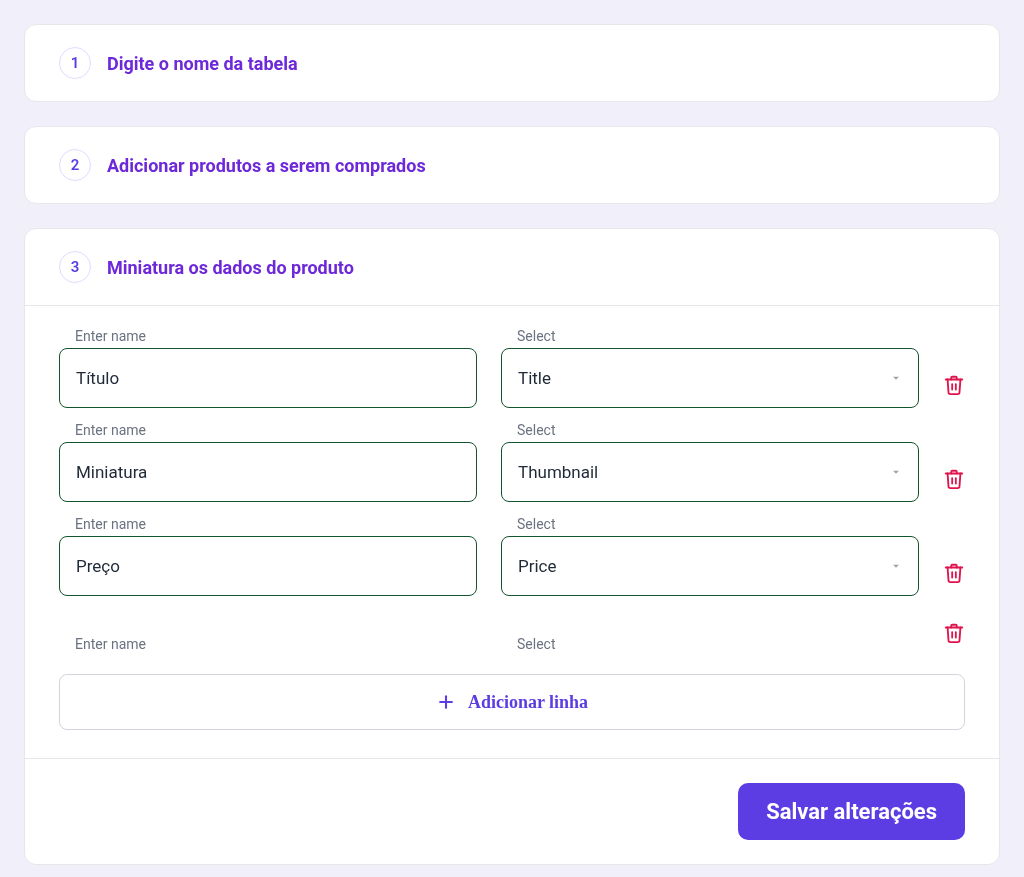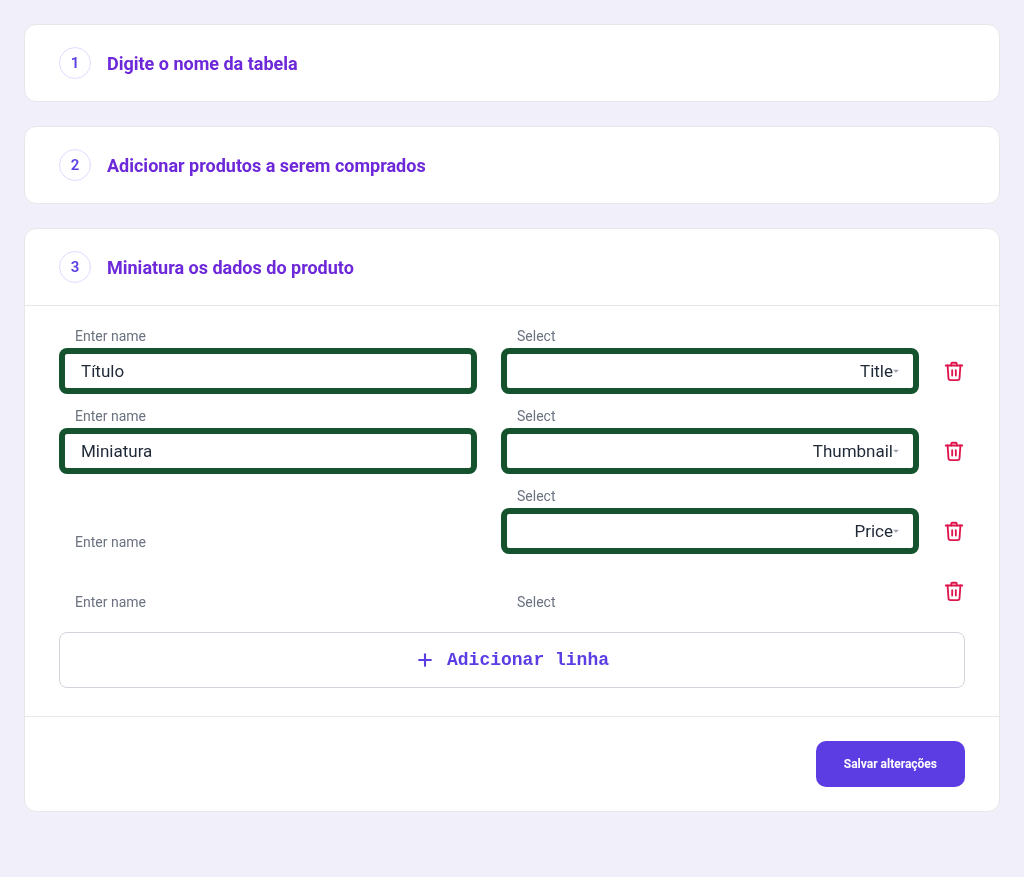--- a/index.html
+++ b/index.html
@@ -56,38 +56,37 @@
       flex: 1;
     }
     .field-label {
       font-size: 14px;
       color: #6b7280;
       margin-bottom: 4px;
       padding-left: 16px;
     }
     .text-input, .select-box {
       width: 100%;
-      height: 46px;
-      border: 6px solid #14532d;
+      height: 60px;
+      border: 1px solid #14532d;
       border-radius: 8px;
       padding: 0 16px;
       font-size: 17px;
       color: #1f2937;
       background: #ffffff;
       font-family: inherit;
     }
     .select-wrap {
       position: relative;
     }
     .select-box {
       appearance: none;
       -webkit-appearance: none;
       cursor: pointer;
       padding-right: 20px;
-      text-align: right;
     }
     .chevron {
       position: absolute;
       right: 16px;
       top: 50%;
       transform: translateY(-50%);
       pointer-events: none;
       color: #9ca3af;
     }
     .chevron svg {
@@ -115,38 +114,38 @@
       background: #ffffff;
       color: #5b3de3;
       font-size: 18px;
       font-weight: 700;
       display: flex;
       align-items: center;
       justify-content: center;
       gap: 12px;
       cursor: pointer;
       margin-top: 18px;
-      font-family: Liberation Mono, monospace;
+      font-family: Liberation Serif, serif;
     }
     .add-row-btn svg {
       display: block;
     }
     .panel-footer {
       border-top: 1px solid #e5e7eb;
       padding: 24px 34px;
       display: flex;
       justify-content: flex-end;
     }
     .save-btn {
       background: #5b3de3;
       color: #ffffff;
       border: none;
       border-radius: 10px;
       padding: 16px 28px;
-      font-size: 12px;
+      font-size: 22px;
       font-weight: 700;
       cursor: pointer;
       font-family: inherit;
     }
     .step3 {
       margin-bottom: 0;
     }
   </style>
 </head>
 <body>
@@ -231,20 +230,21 @@
               <path d="M14 11v6"></path>
               <path d="M9 6V4a1 1 0 0 1 1-1h4a1 1 0 0 1 1 1v2"></path>
             </svg>
         </span>
       </button>
     </div>
 
     <div class="row">
       <div class="field">
         <div class="field-label">Enter name</div>
+        <input class="text-input" type="text" value="Preço" style="">
       </div>
       <div class="field">
         <div class="field-label">Select</div>
         <div class="select-wrap">
           <select class="select-box">
             <option>Price</option>
           </select>
           <span class="chevron">
             <svg width="14" height="14" viewBox="0 0 24 24" fill="currentColor">
                 <path d="M7 10l5 5 5-5z"></path>

